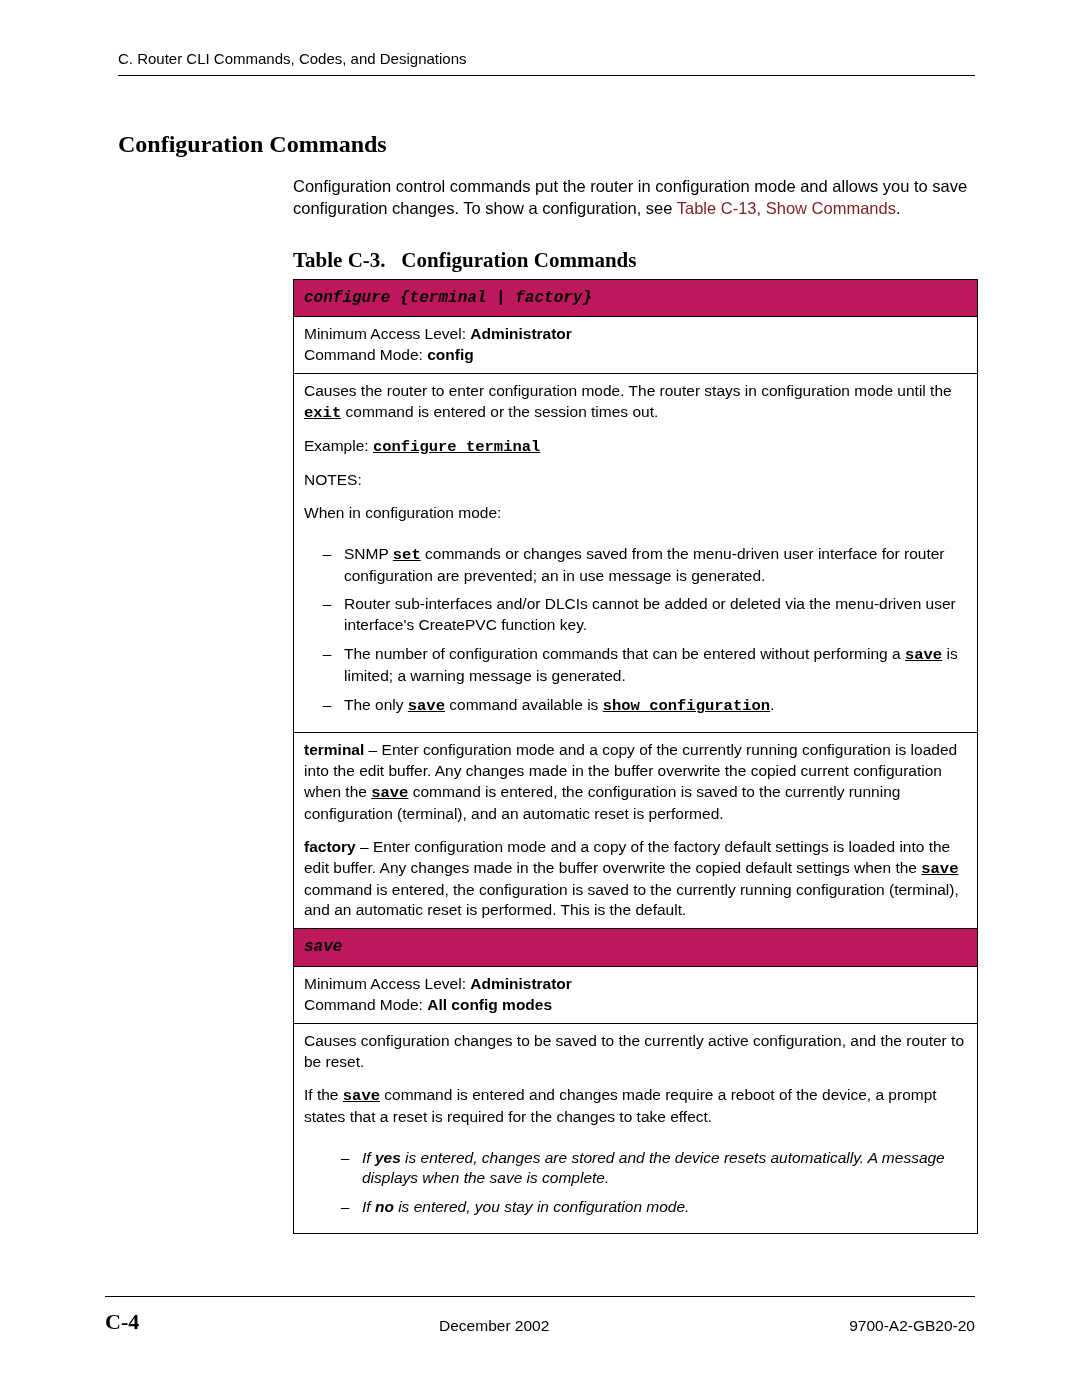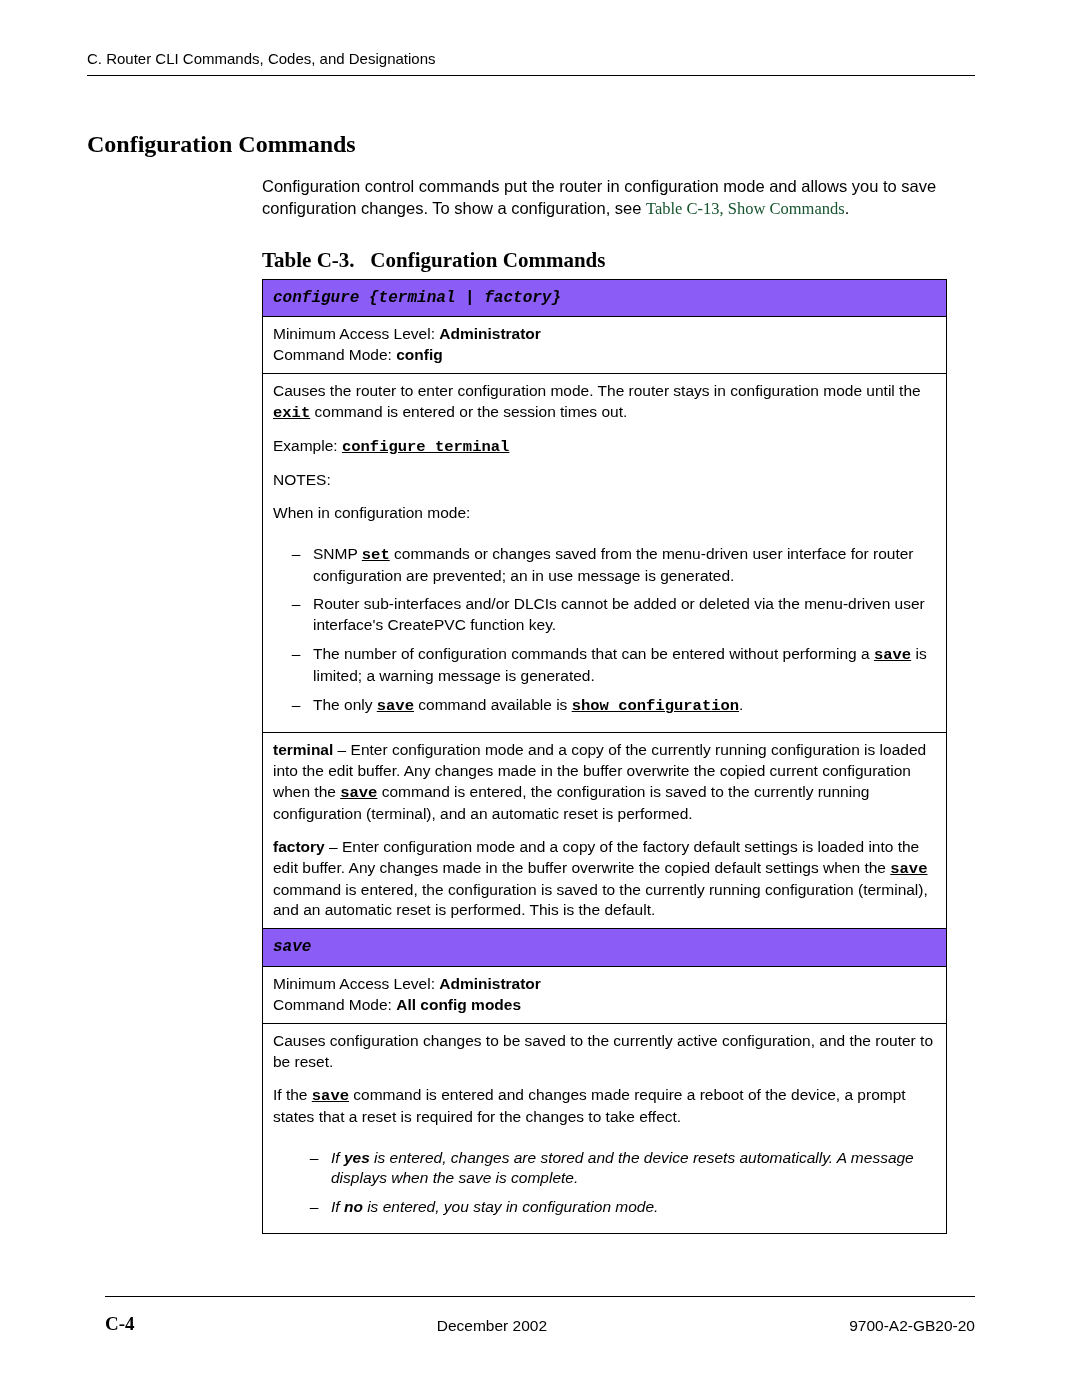--- a/index.html
+++ b/index.html
@@ -7,21 +7,21 @@
     padding: 0;
     background: #fff;
     font-family: Arial, Helvetica, sans-serif;
     color: #000;
   }
   .page {
     width: 1080px;
     height: 1397px;
     position: relative;
     box-sizing: border-box;
-    padding: 50px 105px 0 87px;
+    padding: 50px 105px 0 118px;
   }
   .running-header {
     font-size: 15px;
     margin-bottom: 8px;
     font-weight: 400;
   }
   .header-rule {
     border: 0;
     border-top: 1.5px solid #000;
     margin: 0 0 55px 0;
@@ -32,22 +32,21 @@
     font-size: 24px;
     margin: 0 0 18px 0;
   }
   .intro-block {
     margin-left: 175px;
     font-size: 16.5px;
     line-height: 1.32;
     margin-bottom: 28px;
   }
   .link-text {
-    color: #14532d;
-    font-family: Liberation Serif, serif;
+    color: #7f1d1d;
   }
   .table-caption {
     font-family: "Times New Roman", Times, serif;
     font-weight: bold;
     font-size: 21px;
     margin-left: 175px;
     margin-bottom: 6px;
   }
   .cmd-table {
     margin-left: 175px;
@@ -56,21 +55,21 @@
     border-collapse: collapse;
     font-size: 15.5px;
   }
   .cmd-table td {
     border: 1px solid #000;
     padding: 7px 10px;
     vertical-align: top;
     line-height: 1.35;
   }
   .cmd-row {
-    background: #8b5cf6;
+    background: #be185d;
   }
   .cmd-name {
     font-family: "Courier New", Courier, monospace;
     font-weight: bold;
     font-style: italic;
     font-size: 16px;
   }
   .mono-b {
     font-family: "Courier New", Courier, monospace;
     font-weight: bold;
@@ -109,21 +108,21 @@
     position: absolute;
     bottom: 92px;
     left: 105px;
     right: 105px;
     border: 0;
     border-top: 1.5px solid #000;
   }
   .page-num {
     font-family: "Times New Roman", Times, serif;
     font-weight: bold;
-    font-size: 19px;
+    font-size: 22px;
   }
 </style>
 </head>
 <body>
 
 <div class="page">
 
   <div class="running-header">C. Router CLI Commands, Codes, and Designations</div>
   <hr class="header-rule">
 

